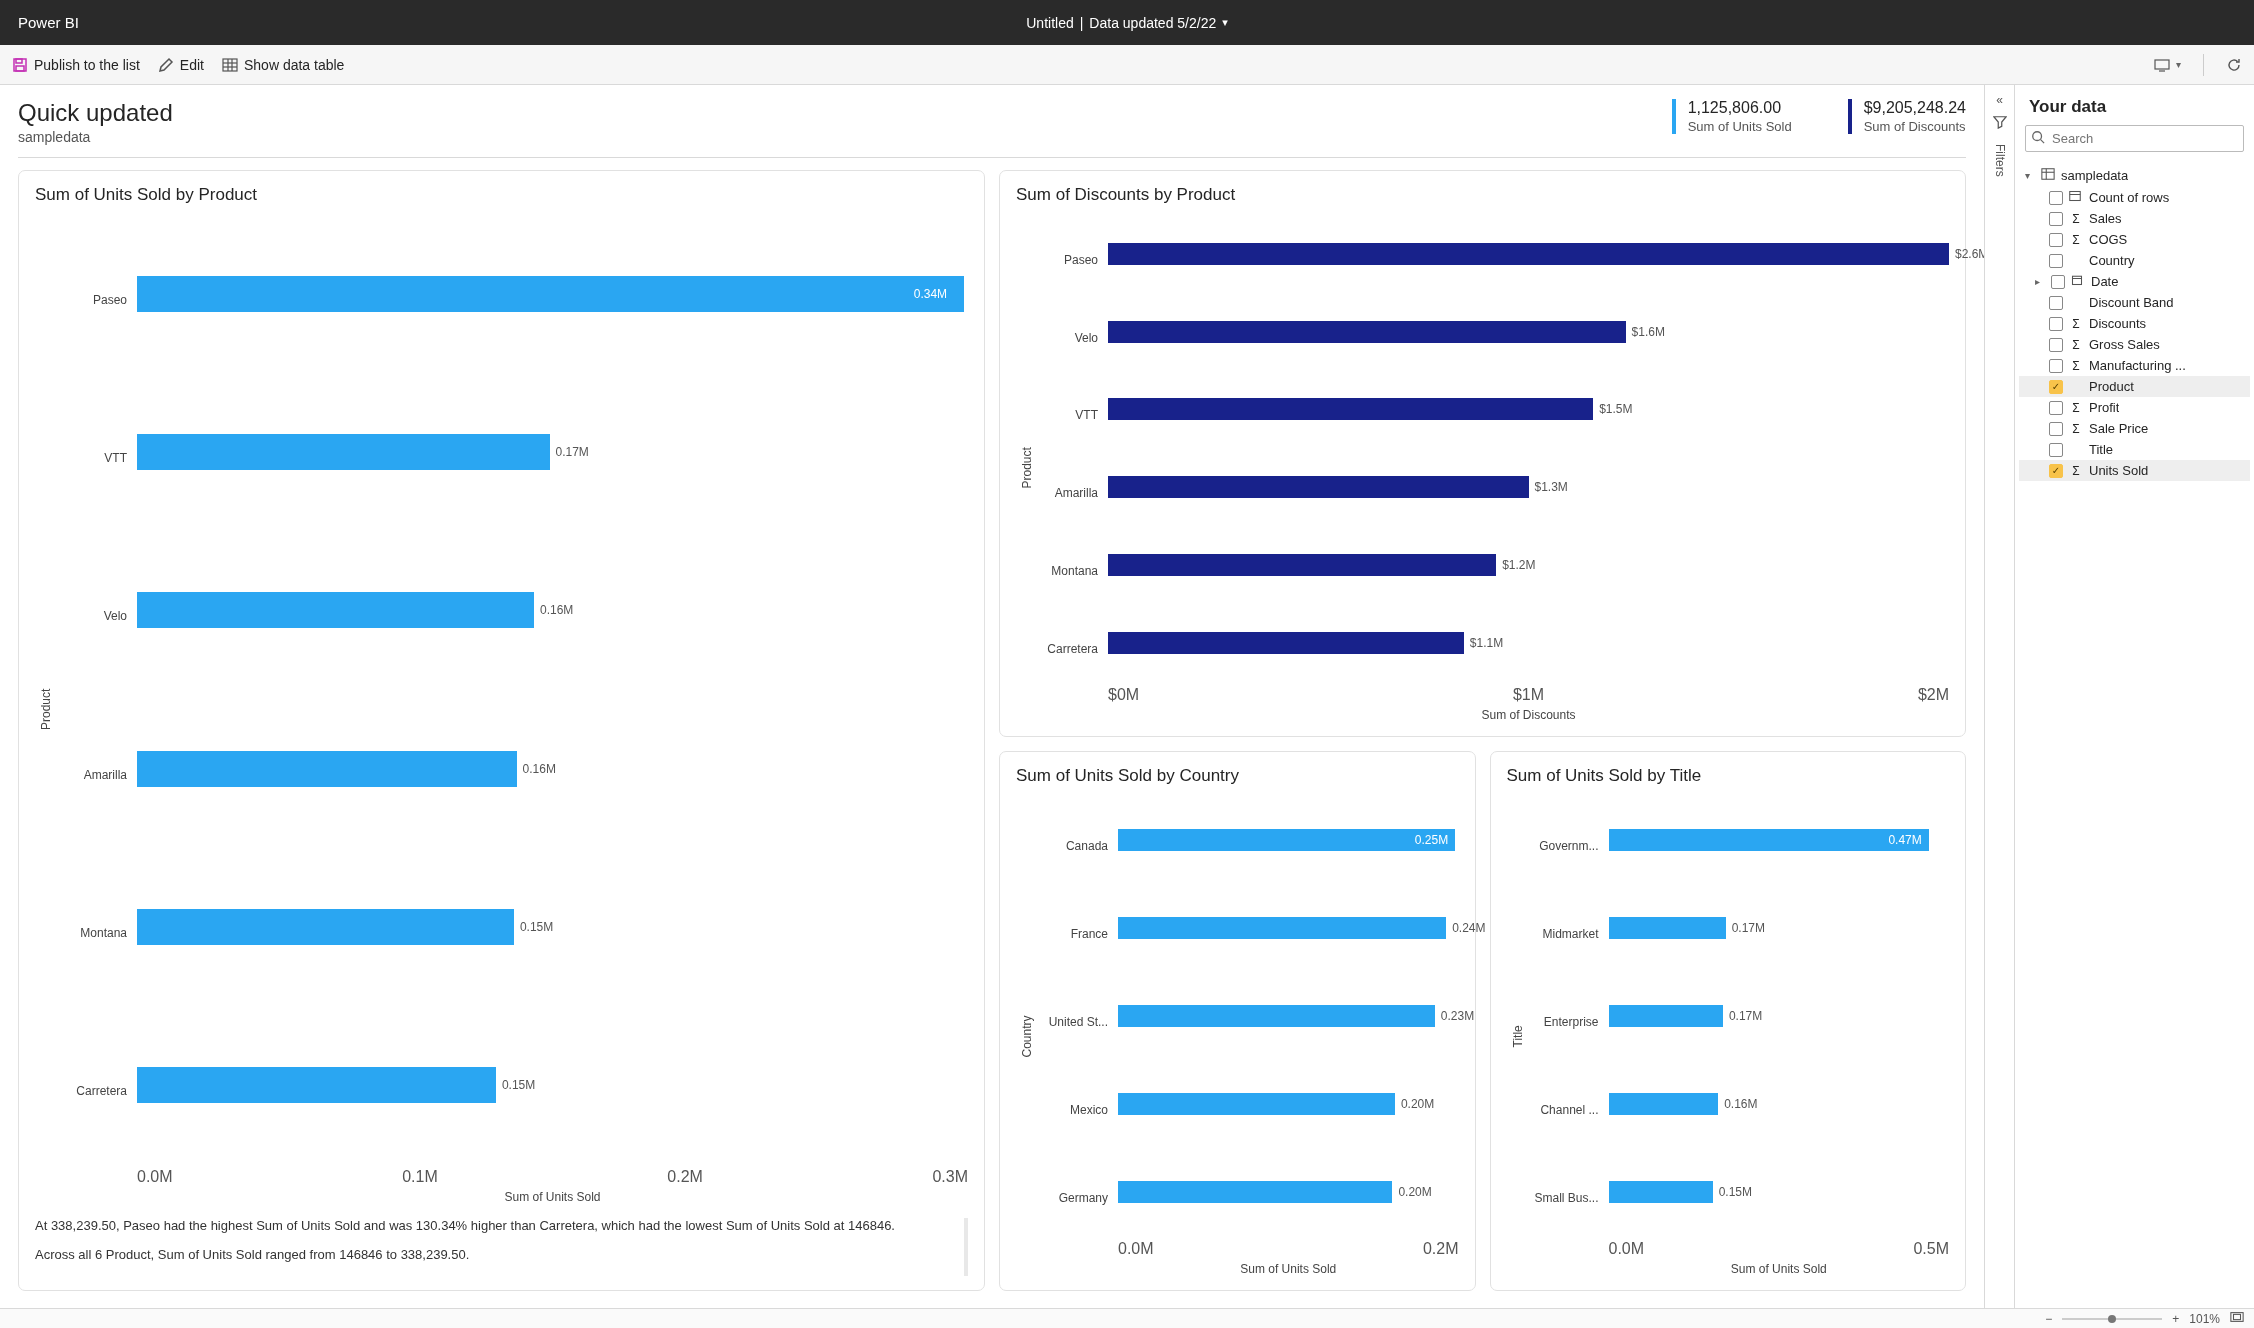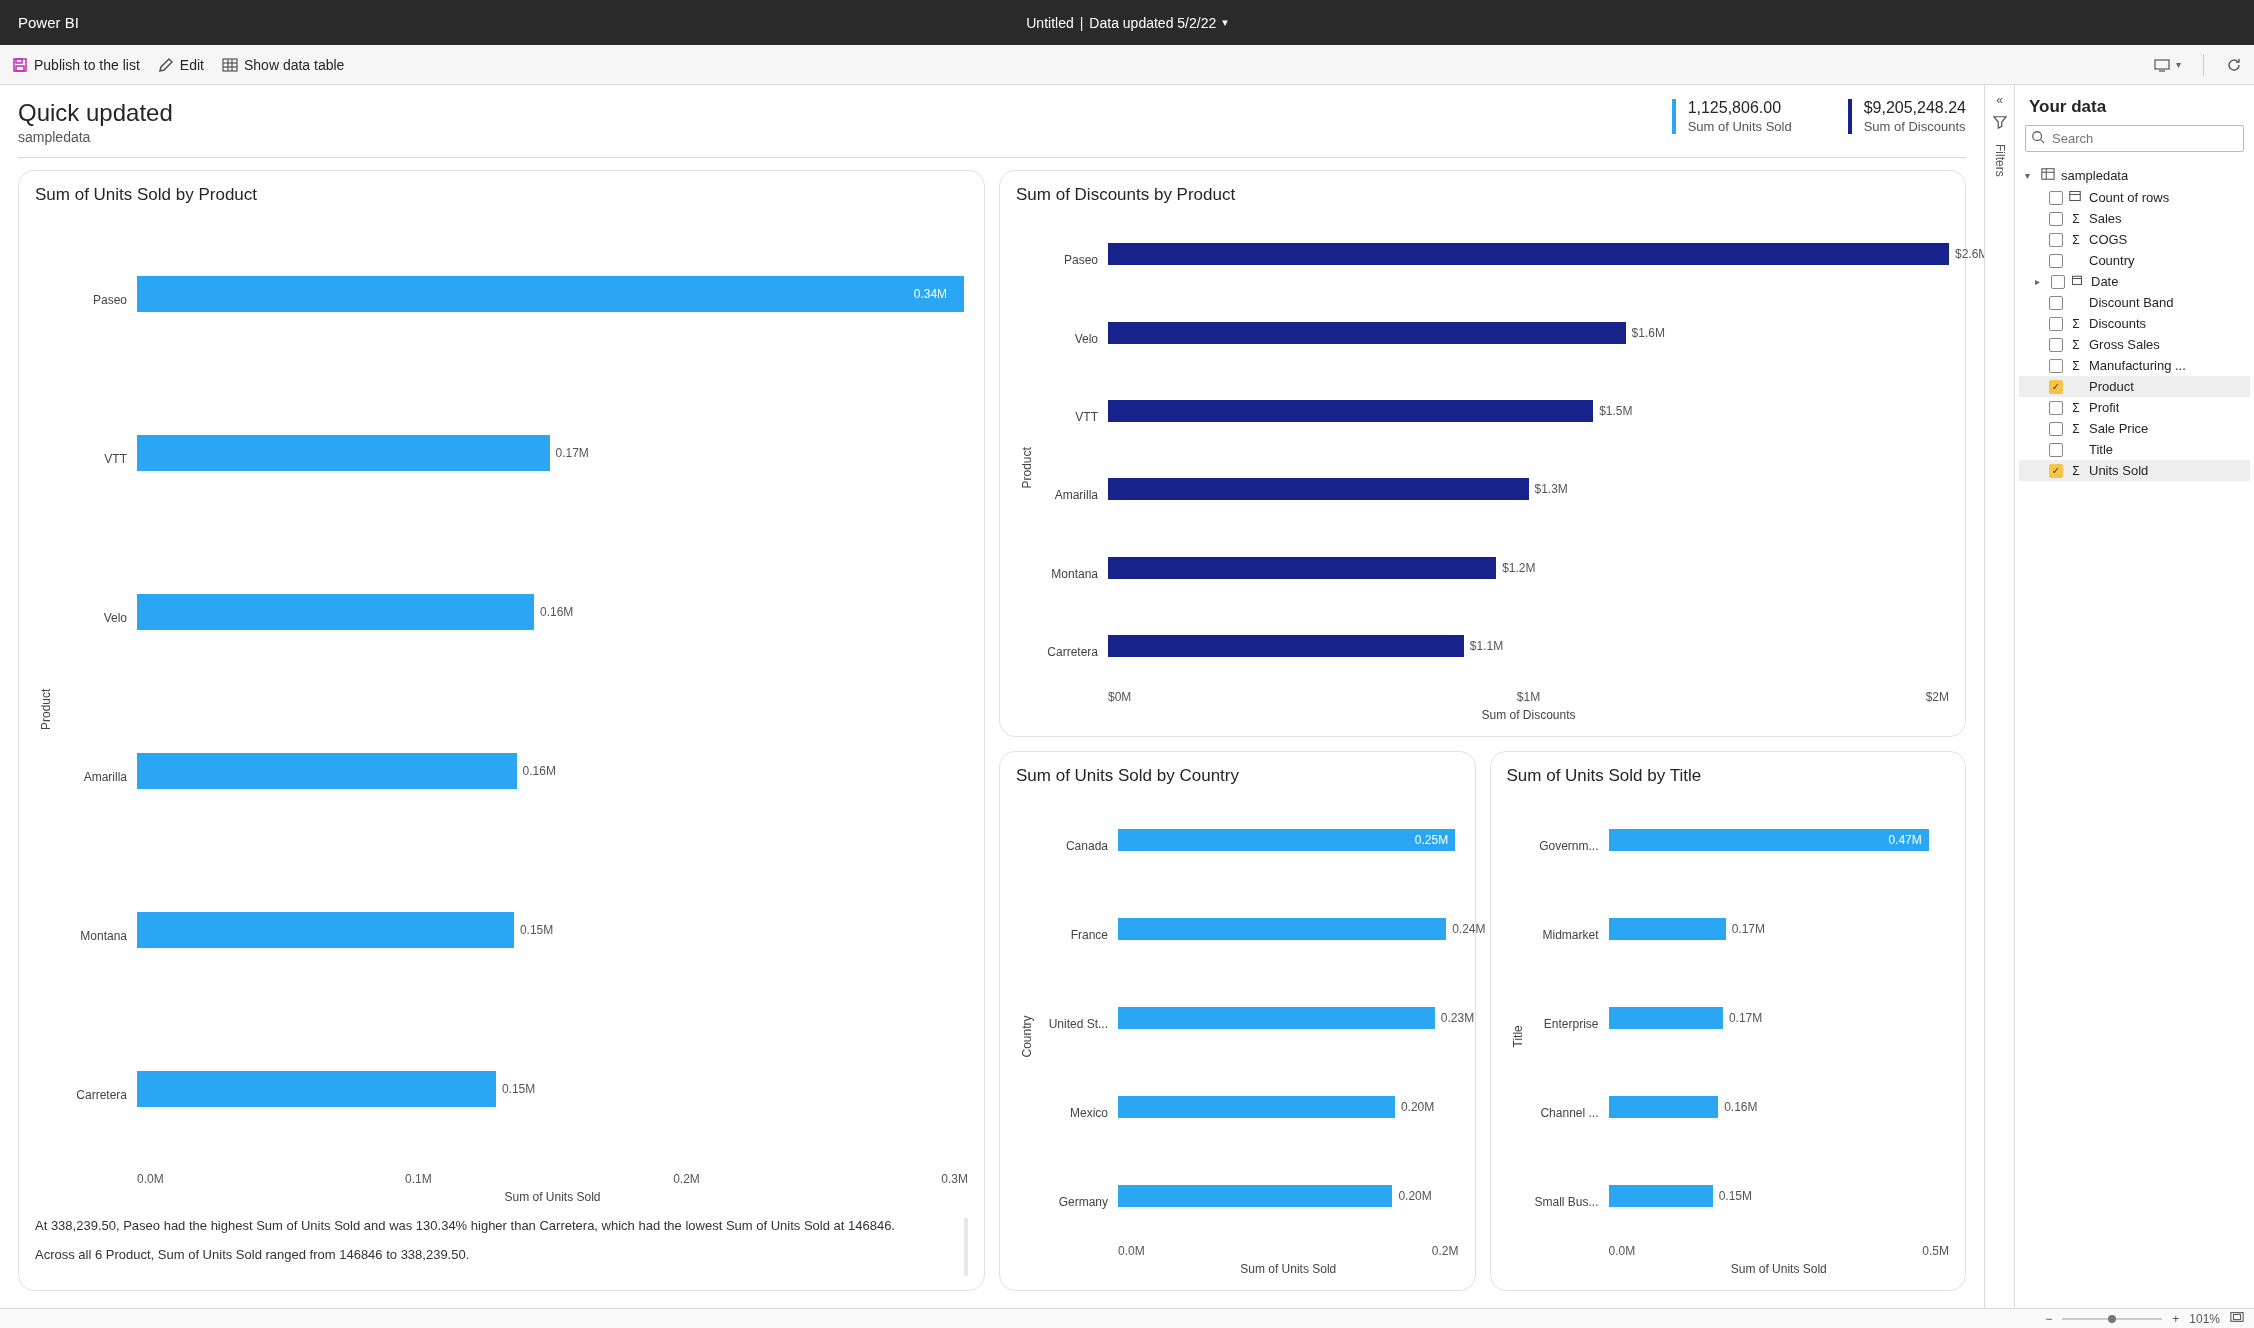--- a/index.html
+++ b/index.html
@@ -33,38 +33,38 @@
   .canvas{flex:1;padding:14px 18px 18px 18px;overflow:auto;min-width:0;}
   .header-row{display:flex;align-items:flex-start;justify-content:space-between;border-bottom:1px solid var(--border);padding-bottom:12px;margin-bottom:12px;}
   .header-row .left h1{margin:0;font-weight:400;font-size:24px;}
   .header-row .left .sub{color:#555;font-size:14px;margin-top:2px;}
   .kpis{display:flex;gap:56px;padding-left:6px;}
   .kpi{border-left:4px solid var(--cyan);padding-left:12px;}
   .kpi.navy{border-left-color:var(--navy);}
   .kpi .val{font-size:16px;}
   .kpi .lab{color:#555;font-size:13px;margin-top:2px;}
   .grid{display:grid;grid-template-columns:1fr 1fr;grid-template-rows:auto auto;gap:14px;height:calc(100% - 70px);}
-  .card{border:1px solid var(--panel-border);border-radius:16px;background:#fff;padding:14px 16px;display:flex;flex-direction:column;min-height:0;}
+  .card{border:1px solid var(--panel-border);border-radius:7px;background:#fff;padding:14px 16px;display:flex;flex-direction:column;min-height:0;}
   .card.tall{grid-row:span 2;}
   .card .ctitle{font-size:17px;font-weight:400;margin-bottom:10px;}
   .chart-wrap{flex:1;display:flex;min-height:0;}
   .ylab{writing-mode:vertical-rl;transform:rotate(180deg);text-align:center;font-size:12px;color:#444;padding:0 4px;}
   .chart{flex:1;display:flex;flex-direction:column;min-height:0;}
   .rows{flex:1;display:flex;flex-direction:column;justify-content:space-around;min-height:0;}
   .row{display:flex;align-items:center;gap:10px;}
   .row .cat{font-size:12px;color:#444;text-align:right;flex-shrink:0;margin-top:12px;}
   .row .track{flex:1;position:relative;height:26px;}
   .row .track.small{height:22px;}
   .row .track.big{height:36px;}
   .row .bar{position:absolute;left:0;top:0;bottom:0;}
   .row .bar.cyan{background:var(--cyan);}
   .row .bar.navy{background:var(--navy);}
   .row .dl{position:absolute;font-size:12px;color:#555;white-space:nowrap;}
   .row .dl.inside{color:#fff;}
-  .xaxis{display:flex;justify-content:space-between;font-size:12px;color:#555;padding:4px 0 2px 0;}
+  .xaxis{display:flex;justify-content:space-between;font-size:16px;color:#555;padding:4px 0 2px 0;}
   .xlabel{text-align:center;font-size:12px;color:#444;margin-top:2px;}
   .insights{margin-top:14px;font-size:13px;color:#333;border-right:4px solid #e8e8e8;padding-right:8px;}
   .insights p{margin:0 0 14px 0;}
   .bottom-pair{display:grid;grid-template-columns:1fr 1fr;gap:14px;}
   
   .rail{width:30px;border-left:1px solid var(--border);display:flex;flex-direction:column;align-items:center;padding-top:8px;gap:8px;color:#555;}
   .rail .vtxt{writing-mode:vertical-rl;font-size:12px;margin-top:4px;}
   
   .right{width:240px;border-left:1px solid var(--border);background:var(--right-pane);display:flex;flex-direction:column;}
   .right h2{font-size:17px;font-weight:600;margin:12px 14px 8px 14px;}

